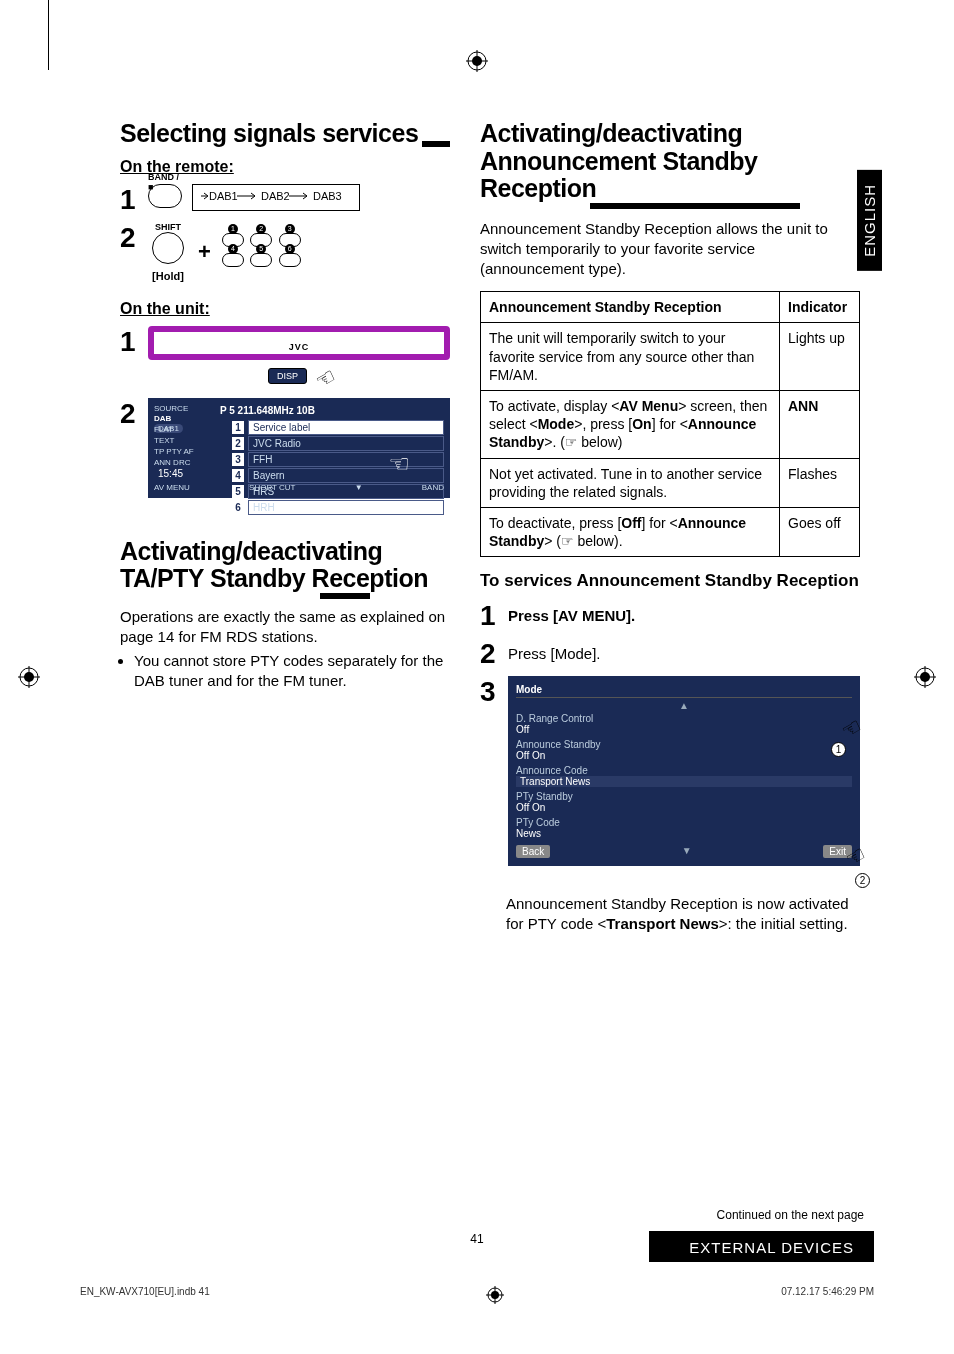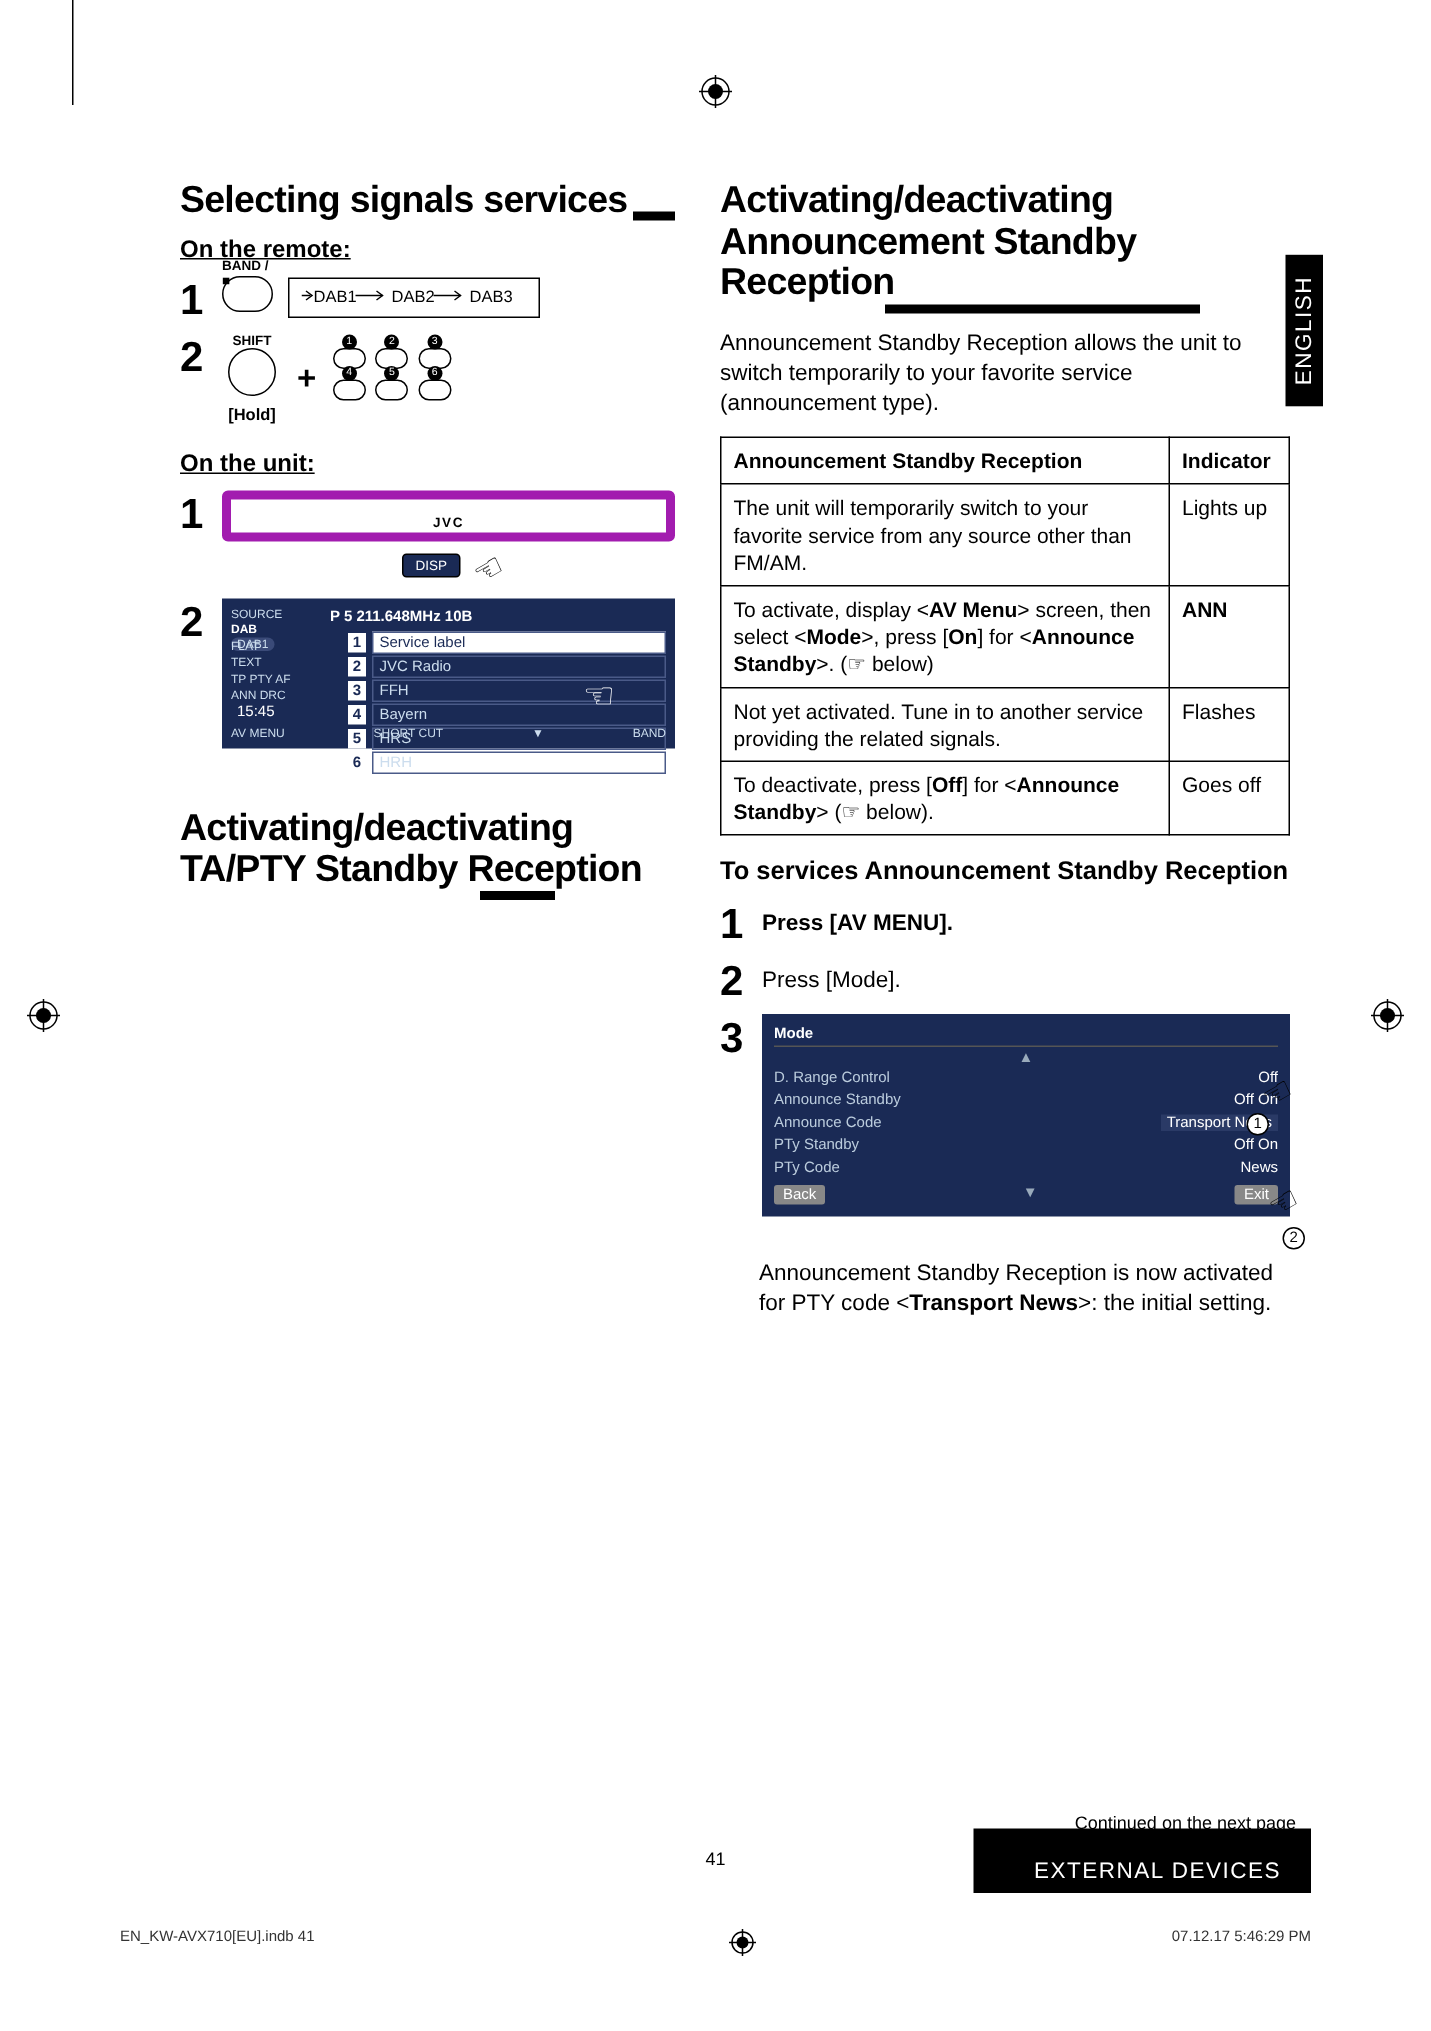--- a/index.html
+++ b/index.html
@@ -24,39 +24,39 @@
   .step-row { display:flex; align-items:flex-start; gap:6px; margin-bottom:6px;}
   .step-content { flex:1; }
 
   .dab-box { border:1px solid #000; padding:4px 8px; font-size:12px; display:inline-block; }
   .hold { font-size:11px; font-weight:700; margin-top:2px; text-align:center; width:40px;}
 
   .bodytext { font-size:15px; line-height:1.35; font-stretch: condensed; }
   .bodytext ul { padding-left: 14px; }
   .bodytext li { margin-top:4px; }
   .mode-screen { background:#1a2a55; color:#fff; font-size:10px; padding:8px; }
-  .mode-row { display:flex; justify-content:space-between; padding:2px 0; }
+  .mode-row { display:flex; justify-content:space-between; padding:2px 0;flex-direction:column; }
   .mode-label { color:#bcd; }
   .mode-val { color:#fff; }
   .mode-btn { background:#888; color:#fff; font-size:10px; padding:1px 6px; border-radius:2px;}
   .mode-head { color:#fff; font-weight:700; border-bottom:1px solid #555; padding-bottom:2px; margin-bottom:2px;}
   .mode-footer { display:flex; justify-content:space-between; margin-top:4px;}
   .circ-num { display:inline-block; width:15px; height:15px; border:1px solid #000; border-radius:50%; font-size:10px; text-align:center; line-height:13px; background:#fff; color:#000;}
 
   
   .lang-tab { position:absolute; right:72px; top:170px; writing-mode: vertical-rl; transform: rotate(180deg); background:#000; color:#fff; padding:14px 4px; font-size:15px; letter-spacing:1px; font-stretch: condensed;}
 
   
   table.ann { border-collapse: collapse; width:100%; font-size:14px; font-stretch: condensed; }
   table.ann th, table.ann td { border:1px solid #000; padding:6px 8px; text-align:left; vertical-align:top; line-height:1.3;}
   table.ann th { font-weight:700; }
   table.ann .ind { width:80px;}
 
   .subtitle-bold { font-size:17px; font-weight:700; margin:14px 0 8px; font-stretch: condensed; line-height:1.2;}
-  .ext-bar { position:absolute; right:80px; bottom:92px; background:#000; color:#fff; font-size:15px; padding:20px 20px 6px 40px; font-stretch: condensed; letter-spacing:1px;}
+  .ext-bar { position:absolute; right:80px; bottom:92px; background:#000; color:#fff; font-size:15px; padding:8px 20px 6px 40px; font-stretch: condensed; letter-spacing:1px;}
   .continued { font-size:12px; position:absolute; right:90px; bottom:132px; font-stretch: condensed;}
   .pagenum { font-size:12px; position:absolute; left:50%; bottom:108px; transform:translateX(-50%);}
   .footline { position:absolute; bottom:50px; left:80px; right:80px; display:flex; justify-content:space-between; font-size:10px; color:#333;}
 
   .shift-btn { width:32px; height:32px; border:1.5px solid #000; border-radius:50%; display:inline-block; position:relative;}
   .plus { font-size:22px; font-weight:700; display:inline-block; margin:0 4px; vertical-align:middle;}
   .numpad { display:inline-block; vertical-align:middle;}
   .numbtn { width:22px; height:14px; border:1px solid #000; border-radius:7px; display:inline-block; margin:1px; position:relative; font-size:0;}
   .numlbl { position:absolute; top:-10px; left:50%; transform:translateX(-50%); width:10px;height:10px;border-radius:50%;background:#000;color:#fff;font-size:7px;text-align:center;line-height:10px;}
   .band-btn { width:34px; height:24px; border:1.5px solid #000; border-radius:14px; display:inline-block; position:relative;}
@@ -235,20 +235,26 @@
             <span class="hand2">☜</span>
           </div>
         </div>
       </div>
 
       <div style="margin-top:40px;">
         <div class="title-with-rule">
           <h2 class="section-title" style="max-width:310px;">Activating/deactivating TA/PTY Standby Reception</h2>
         </div>
         <div style="height:6px;background:#000;width:50px;margin-top:-10px;margin-left:200px;margin-bottom:8px;"></div>
+        <div class="bodytext">
+          <span>Operations are exactly the same as explained on page 14 for FM RDS stations.</span>
+          <ul>
+              <li>You cannot store PTY codes separately for the DAB tuner and for the FM tuner.</li>
+            </ul>
+        </div>
       </div>
 
     </div>
 
     <div class="col col-right">
 
       <div>
         <h2 class="section-title" style="max-width:320px;">Activating/deactivating Announcement Standby Reception</h2>
         <div style="height:6px;background:#000;width:210px;margin-top:-4px;margin-left:110px;margin-bottom:10px;"></div>
       </div>

